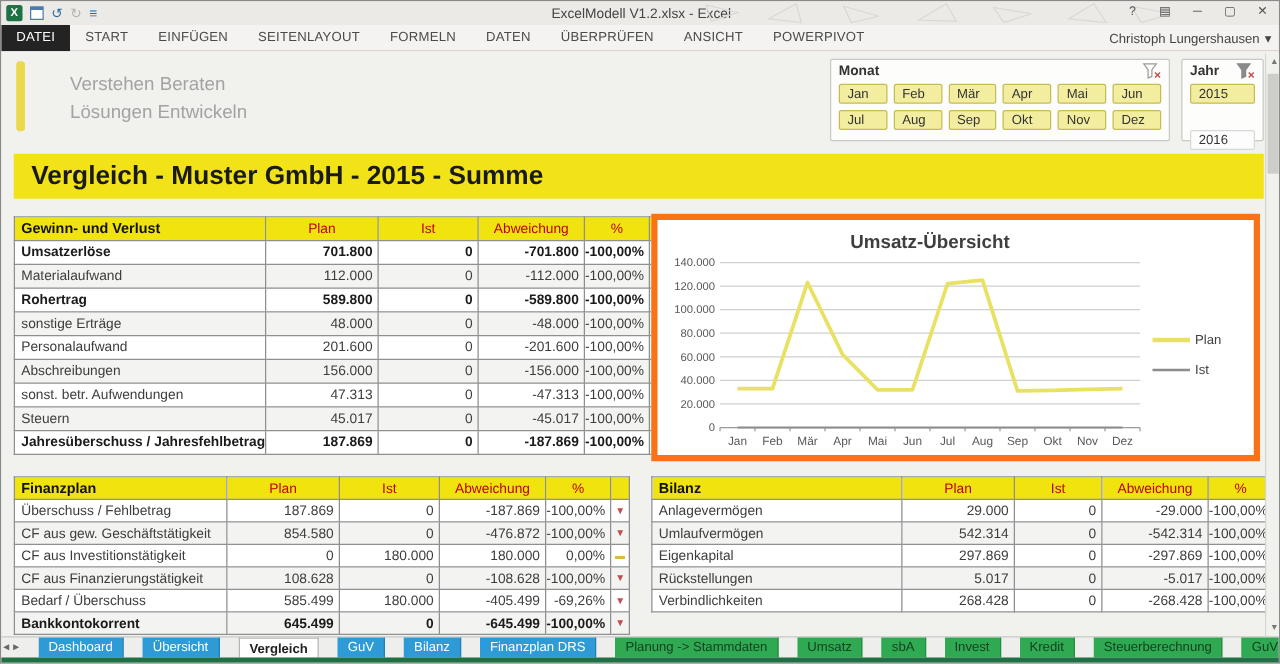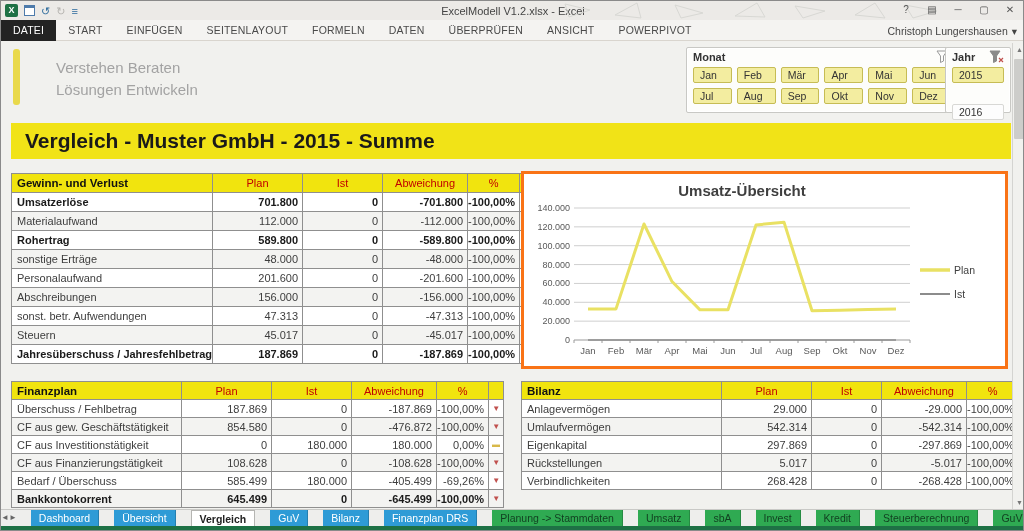--- a/index.html
+++ b/index.html
@@ -31,21 +31,21 @@
 
   
   #logo{position:absolute;left:12px;top:8px;display:flex}
   #logo-bar{width:7px;height:56px;background:#e9d94b;border-radius:3px}
   #logo-name{margin-left:16px;font-size:29px;letter-spacing:3px;color:#2d2d2d;font-weight:bold;line-height:60px}
   #logo-tag{margin-left:36px;padding-top:8px;font-size:15px;color:#a3a3a3;line-height:22px}
 
   
   .slicer{position:absolute;background:#fdfdfb;border:1px solid #c8c8c4;border-radius:2px;box-shadow:0 0 0 1px #fff inset}
   .slicer-head{display:flex;justify-content:space-between;align-items:center;padding:2px 6px 0 6px;font-size:11px;font-weight:bold;color:#333}
-  #monat-slicer{left:685px;top:6px;width:272px;height:66px}
+  #monat-slicer{left:663px;top:6px;width:272px;height:66px}
   #jahr-slicer{left:944px;top:6px;width:66px;height:66px}
   .sgrid{display:grid;grid-template-columns:repeat(6,1fr);gap:5px;padding:4px 6px}
   .jgrid{display:grid;grid-template-columns:1fr;gap:21px;padding:4px 6px}
   .sbtn{height:16px;border:1px solid #c6bc55;background:#f3eda0;border-radius:2px;font-size:10.5px;color:#333;padding-left:6px;line-height:14px;cursor:default}
   .sbtn.off{background:#fdfdfd;border-color:#d8d8d5}
   .funnel-wrap{width:16px;height:13px;position:relative}
 
   
   #banner{position:absolute;left:10px;top:82px;width:1000px;height:36px;background:#f1e317;color:#1a1a1a;font-size:21px;font-weight:bold;line-height:36px;padding-left:14px}
 
@@ -70,21 +70,21 @@
   table.guv col:nth-child(4),table.finanzplan col:nth-child(4){width:85px}
   table.guv col:nth-child(5),table.finanzplan col:nth-child(5){width:48px}
   table.guv col:nth-child(6),table.finanzplan col:nth-child(6){width:15px}
   table.bilanz col:nth-child(1){width:200px}
   table.bilanz col:nth-child(2){width:90px}
   table.bilanz col:nth-child(3){width:70px}
   table.bilanz col:nth-child(4){width:85px}
   table.bilanz col:nth-child(5){width:45px}
 
   
-  #chart-box{position:absolute;left:520px;top:130px;width:487px;height:198px;background:#fff;border:3px solid #f97316}
+  #chart-box{position:absolute;left:520px;top:130px;width:487px;height:198px;background:#fff;border:5px solid #f97316}
 
   
   #vscroll{position:absolute;right:0;top:2px;width:13px;height:466px;background:#f1f1ee;border-left:1px solid #d4d4d1}
   .sar{width:13px;height:13px;font-size:7px;color:#777;text-align:center;line-height:13px;background:#f1f1ee}
   #vthumb{position:absolute;left:1px;top:16px;width:11px;height:80px;background:#cdcdca;border-radius:1px}
   #vscroll .dn{position:absolute;bottom:0}
 
   
   #tabbar{position:absolute;left:0;top:508px;width:1024px;height:17px;background:#eeeeec;border-top:1px solid #c9c9c6;display:flex;align-items:stretch}
   .tnav{width:19px;text-align:center;font-size:8px;color:#666;line-height:16px}

